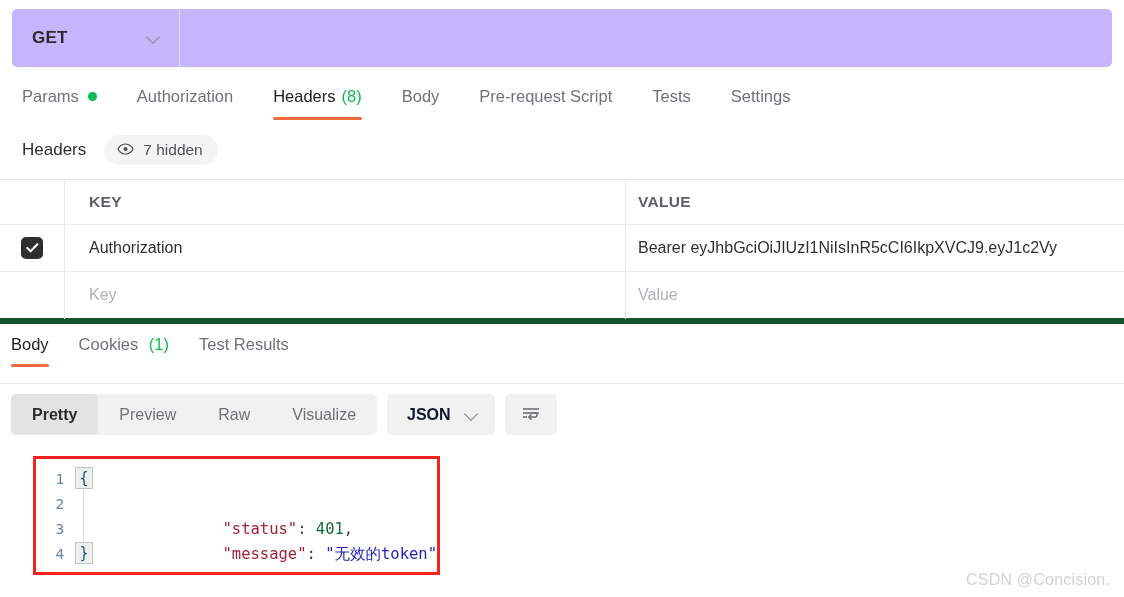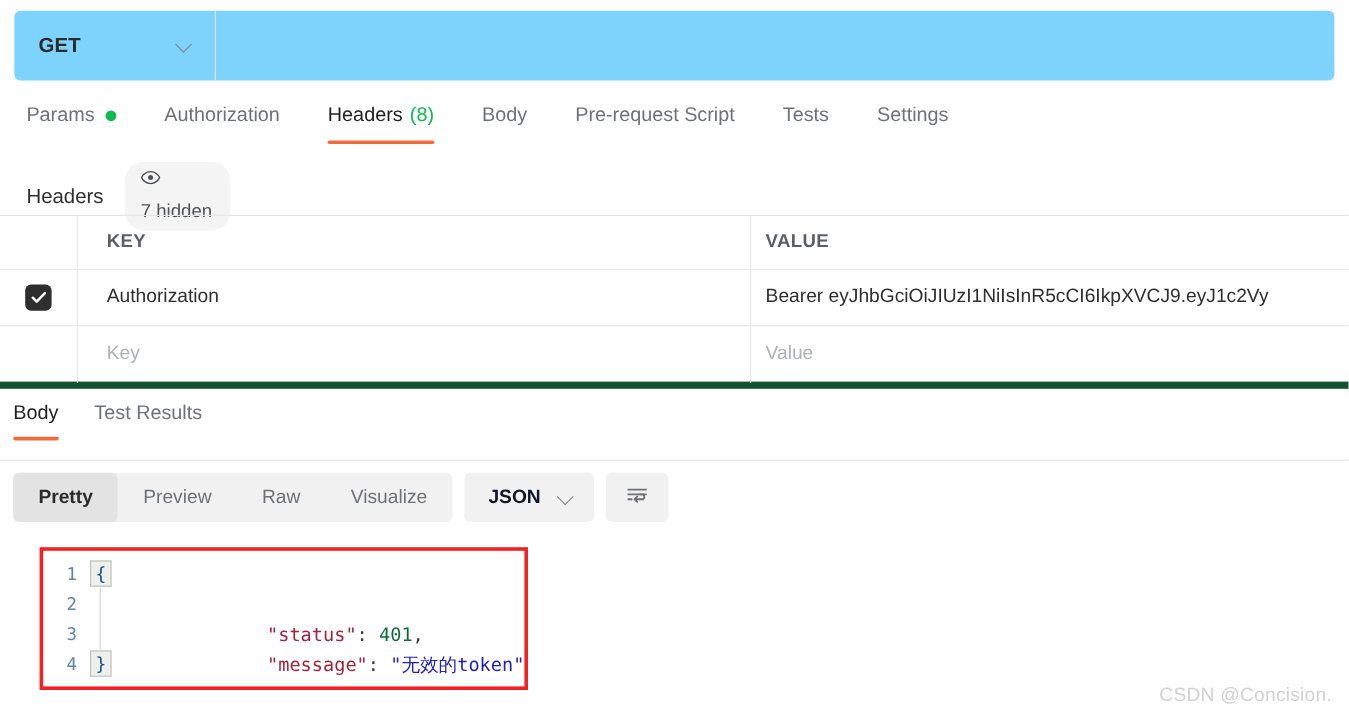--- a/index.html
+++ b/index.html
@@ -9,21 +9,21 @@
     background: #ffffff;
     font-family: "Liberation Sans", sans-serif;
     -webkit-font-smoothing: antialiased;
   }
   .app { position: relative; width: 1124px; height: 597px; overflow: hidden; background:#fff; }
 
   
   .url-bar {
     position: absolute; left: 12px; top: 9px;
     width: 1100px; height: 58px;
-    background: #7dd3fc;
+    background: #c4b5fd;
     border-radius: 5px;
     display: flex; align-items: stretch;
   }
   .method-select {
     width: 168px; display: flex; align-items: center;
     justify-content: space-between;
     padding: 0 18px 0 20px;
     border-right: 1px solid #e2e2e2;
     cursor: pointer;
   }
@@ -71,25 +71,24 @@
   .count-green { color: #0cbb52; margin-left: 6px; }
 
   
   .headers-sub {
     position: absolute; left: 22px; top: 135px;
     display: flex; align-items: center;
   }
   .headers-sub .h-title { font-size: 17px; color: #2f2f2f; }
   .hidden-pill {
     margin-left: 18px;
-    display: flex; align-items: flex-start; gap: 9px;
+    display: flex; align-items: flex-end; gap: 9px;
     background: #f4f4f4; border-radius: 16px;
     padding: 6px 15px 6px 13px;
     cursor: pointer;
-    flex-direction: column;
   }
   .hidden-pill .lbl { font-size: 15.5px; color: #4e5256; }
 
   
   .tbl {
     position: absolute; left: 0; top: 179px;
     width: 1124px;
     border-top: 1px solid #e4e4e4;
     border-bottom: 6px solid #14532d;
   }
@@ -283,20 +282,24 @@
         <span class="placeholder">Value</span>
       </div>
     </div>
   </div>
 
   <div class="resp-tabs">
     <div class="restab active">
       <span>Body</span>
     </div>
     <div class="restab">
+      <span>Cookies</span>
+      <span class="count-green">(1)</span>
+    </div>
+    <div class="restab">
       <span>Test Results</span>
     </div>
   </div>
   <div class="resp-divider"></div>
 
   <div class="view-bar">
     <div class="seg">
       <div class="seg-item active">
         <span>Pretty</span>
       </div>

